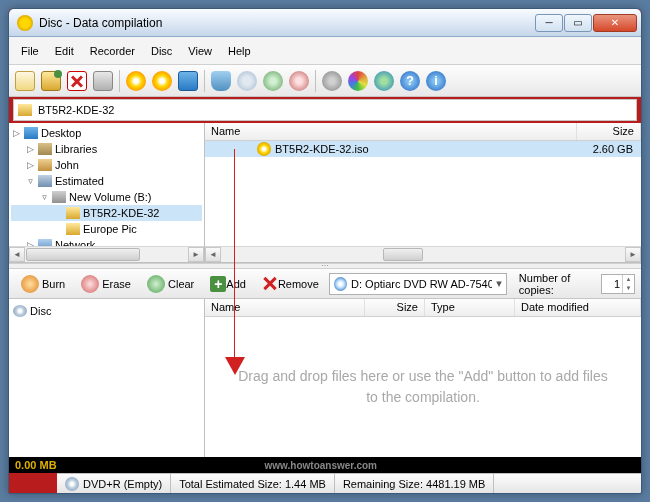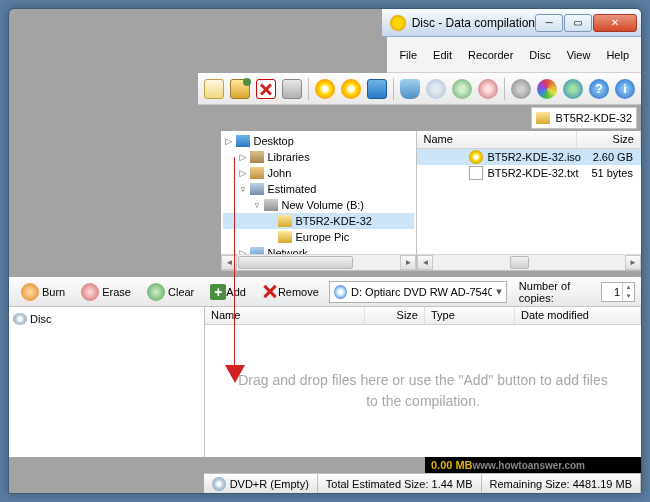--- a/index.html
+++ b/index.html
@@ -1,24 +1,24 @@
 <!DOCTYPE html>
 <html><head>
 <meta charset="utf-8">
 <style>
 * { margin: 0; padding: 0; box-sizing: border-box; }
 body { font-family: "Segoe UI", Tahoma, sans-serif; font-size: 11px; background: #5a7ca0; width: 650px; height: 502px; overflow: hidden; padding: 8px; }
-.window { width: 634px; height: 486px; background: #a3a3a3; border: 1px solid #3b5a7a; border-radius: 6px 6px 2px 2px; display: flex; flex-direction: column; overflow: hidden; box-shadow: 0 0 8px rgba(0,0,0,0.3); align-items: flex-end; }
+.window { width: 634px; height: 486px; background: #b91c1c; border: 1px solid #3b5a7a; border-radius: 6px 6px 2px 2px; display: flex; flex-direction: column; overflow: hidden; box-shadow: 0 0 8px rgba(0,0,0,0.3); }
 .titlebar { height: 28px; background: linear-gradient(to bottom, #f8fbfe, #dfe9f5 50%, #c5d6ea); display: flex; align-items: center; padding: 0 4px 0 8px; border-bottom: 1px solid #8fa9c8; }
 .title-icon { width: 16px; height: 16px; background: radial-gradient(circle, #ffd700 40%, #c08000 100%); border-radius: 50%; margin-right: 6px; }
 .title-text { flex: 1; color: #000; font-size: 12px; }
 .win-buttons { display: flex; gap: 1px; }
 .win-btn { width: 28px; height: 18px; border: 1px solid #7a95b5; background: linear-gradient(to bottom,#f0f6fc,#d3e2f1); border-radius: 3px; display: flex; align-items: center; justify-content: center; font-size: 10px; cursor: pointer; }
 .win-btn.close { width: 44px; background: linear-gradient(to bottom,#e9957f,#d6492a); color: #fff; border-color: #a03a22; }
-.menubar { height: 36px; background: #f4f4f4; display: flex; align-items: center; padding: 0 4px; border-bottom: 1px solid #d0d0d0; }
+.menubar { height: 28px; background: #f4f4f4; display: flex; align-items: center; padding: 0 4px; border-bottom: 1px solid #d0d0d0; }
 .menu-item { padding: 2px 8px; cursor: pointer; }
 .toolbar { height: 32px; background: linear-gradient(to bottom,#fdfdfd,#e8e8e8); border-bottom: 1px solid #c5c5c5; display: flex; align-items: center; padding: 0 4px; gap: 2px; }
 .tb-btn { width: 24px; height: 24px; border-radius: 3px; display: flex; align-items: center; justify-content: center; cursor: pointer; }
 .tb-sep { width: 1px; height: 22px; background: #c0c0c0; margin: 0 2px; }
 .ico { width: 20px; height: 20px; border-radius: 3px; display: inline-block; }
 .i-new { background: linear-gradient(to bottom,#fff8e0,#f0d880); border:1px solid #c0a040; }
 .i-open { background: linear-gradient(to bottom,#ffe89a,#d8a830); border:1px solid #a07820; position:relative; }
 .i-open::after{content:"";position:absolute;top:-2px;right:-2px;width:8px;height:8px;border-radius:50%;background:#4a9040;}
 .i-x { background:#fff;border:1px solid #c00; position:relative;}
 .i-x::before,.i-x::after{content:"";position:absolute;width:14px;height:3px;background:#d02020;top:8px;left:2px;}
@@ -243,25 +243,20 @@
       <div class="file-head">
         <div class="fh-col" style="flex:1">Name</div>
         <div class="fh-col" style="width:64px;text-align:right">Size</div>
       </div>
       <div class="file-list" id="file-list">
           <div class="file-row sel">
             <span class="fi fi-iso"></span>
             <span class="fname">BT5R2-KDE-32.iso</span>
             <span class="fsize">2.60 GB</span>
           </div>
-          <div class="file-row">
-            <span class="fi fi-txt"></span>
-            <span class="fname">BT5R2-KDE-32.txt</span>
-            <span class="fsize">51 bytes</span>
-          </div>
         </div>
       <div class="scrollbar-h">
         <div class="sb-btn">◄</div>
           <div class="sb-track">
             <div class="sb-thumb" style="left:40%;width:10%"></div>
           </div>
           <div class="sb-btn">►</div>
       </div>
     </div>
   </div>

